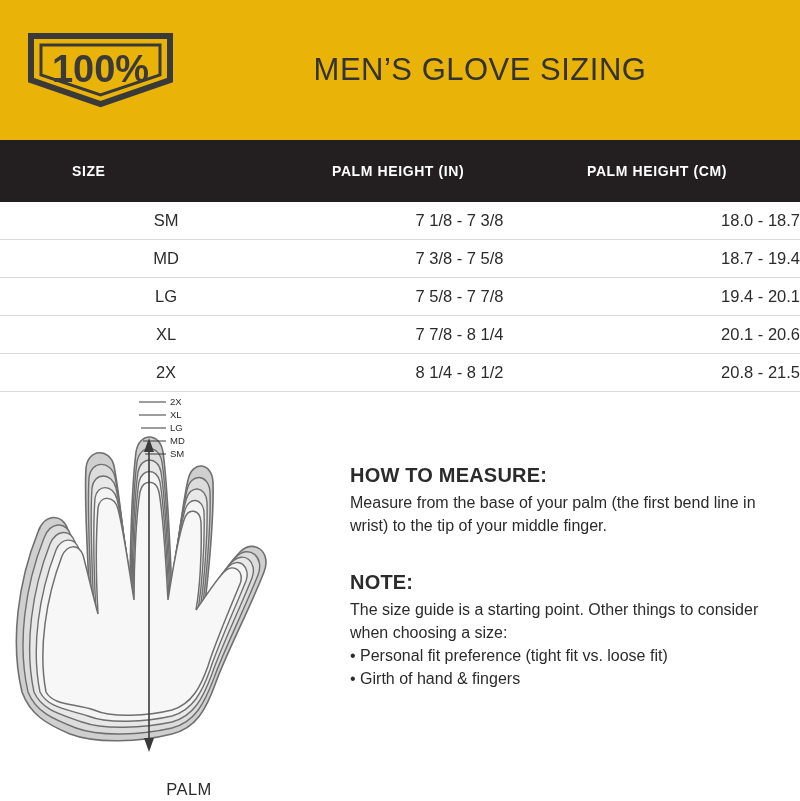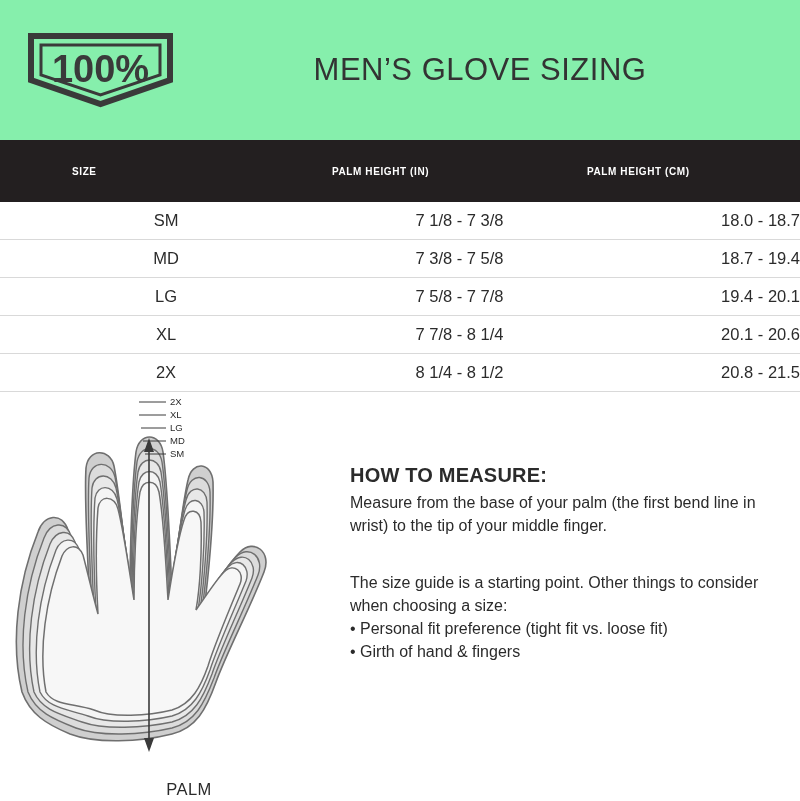--- a/index.html
+++ b/index.html
@@ -18,21 +18,21 @@
     position: relative;
     width: 800px;
     height: 801px;
     background: #ffffff;
   }
 
   
   .header {
     position: relative;
     height: 140px;
-    background: #86efac;
+    background: #eab308;
     display: flex;
     align-items: center;
   }
   .logo-wrap {
     width: 200px;
     display: flex;
     align-items: center;
     justify-content: center;
   }
   .logo-svg {
@@ -50,21 +50,21 @@
 
   
   .table {
     width: 100%;
     border-collapse: collapse;
     table-layout: fixed;
   }
   .table thead th {
     background: #231f20;
     color: #ffffff;
-    font-size: 10px;
+    font-size: 14px;
     font-weight: 700;
     letter-spacing: 0.6px;
     padding: 16px 0 16px 2px;
     height: 30px;
     text-align: left;
   }
   .table thead th.col-size { padding-left: 72px; width: 260px;}
   .table thead th.col-in { padding-left: 0; width: 255px;}
   .table thead th.col-cm { padding-left: 0; }
   .table tbody td {
@@ -253,20 +253,21 @@
         </g>
       </svg>
       <div class="palm-label">PALM</div>
     </div>
 
     <div class="text-col">
       <h3>HOW TO MEASURE:</h3>
       <p>Measure from the base of your palm (the first bend line in wrist) to the tip of your middle finger.</p>
 
       <div class="note-block">
+        <h3>NOTE:</h3>
         <p>The size guide is a starting point. Other things to consider when choosing a size:</p>
         <ul class="bullets">
           <li>• Personal fit preference (tight fit vs. loose fit)</li>
           <li>• Girth of hand &amp; fingers</li>
         </ul>
       </div>
     </div>
 
   </div>
 </div>

